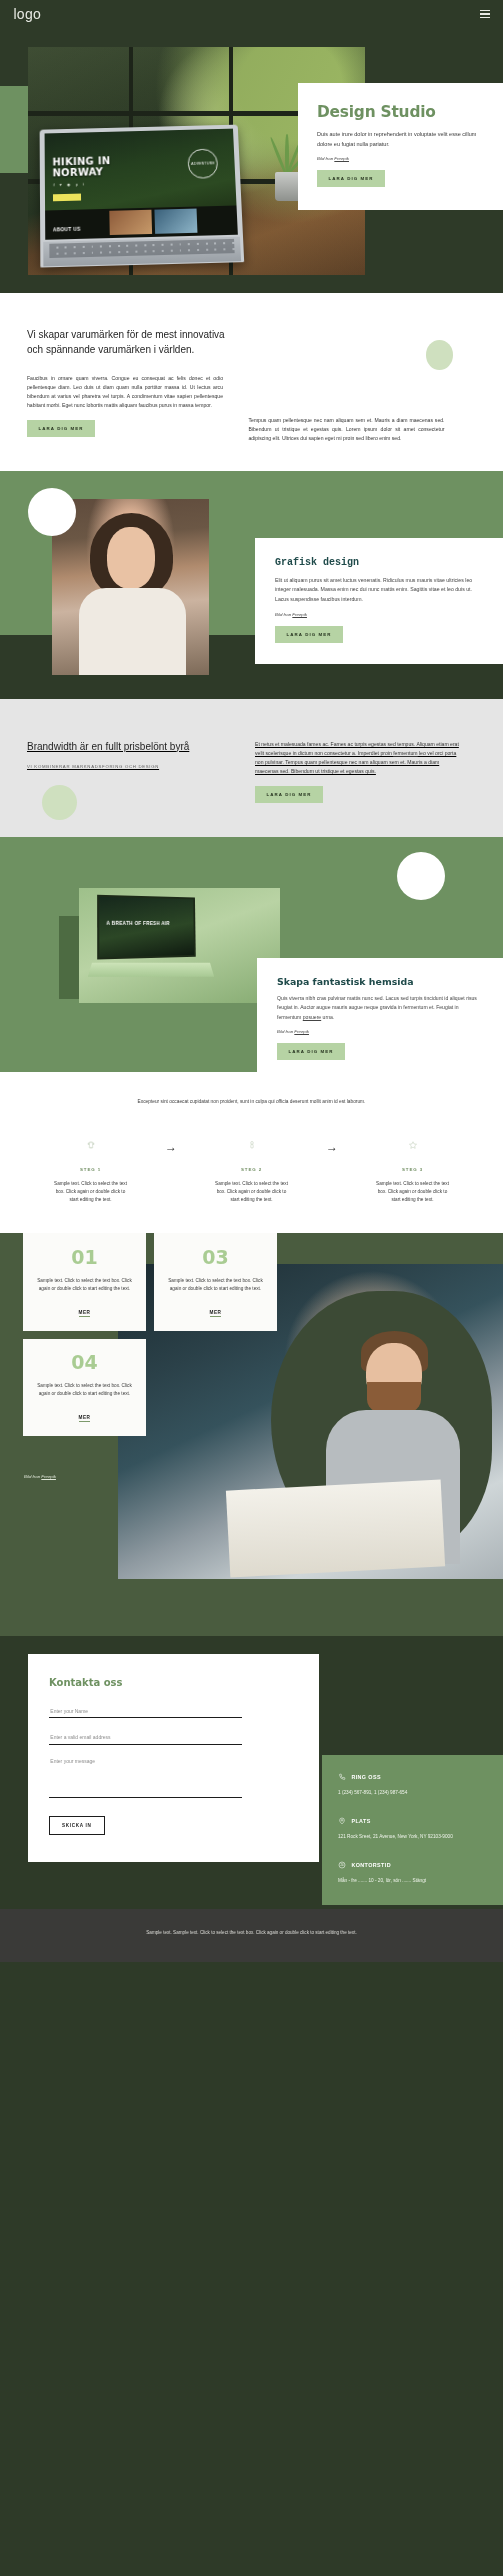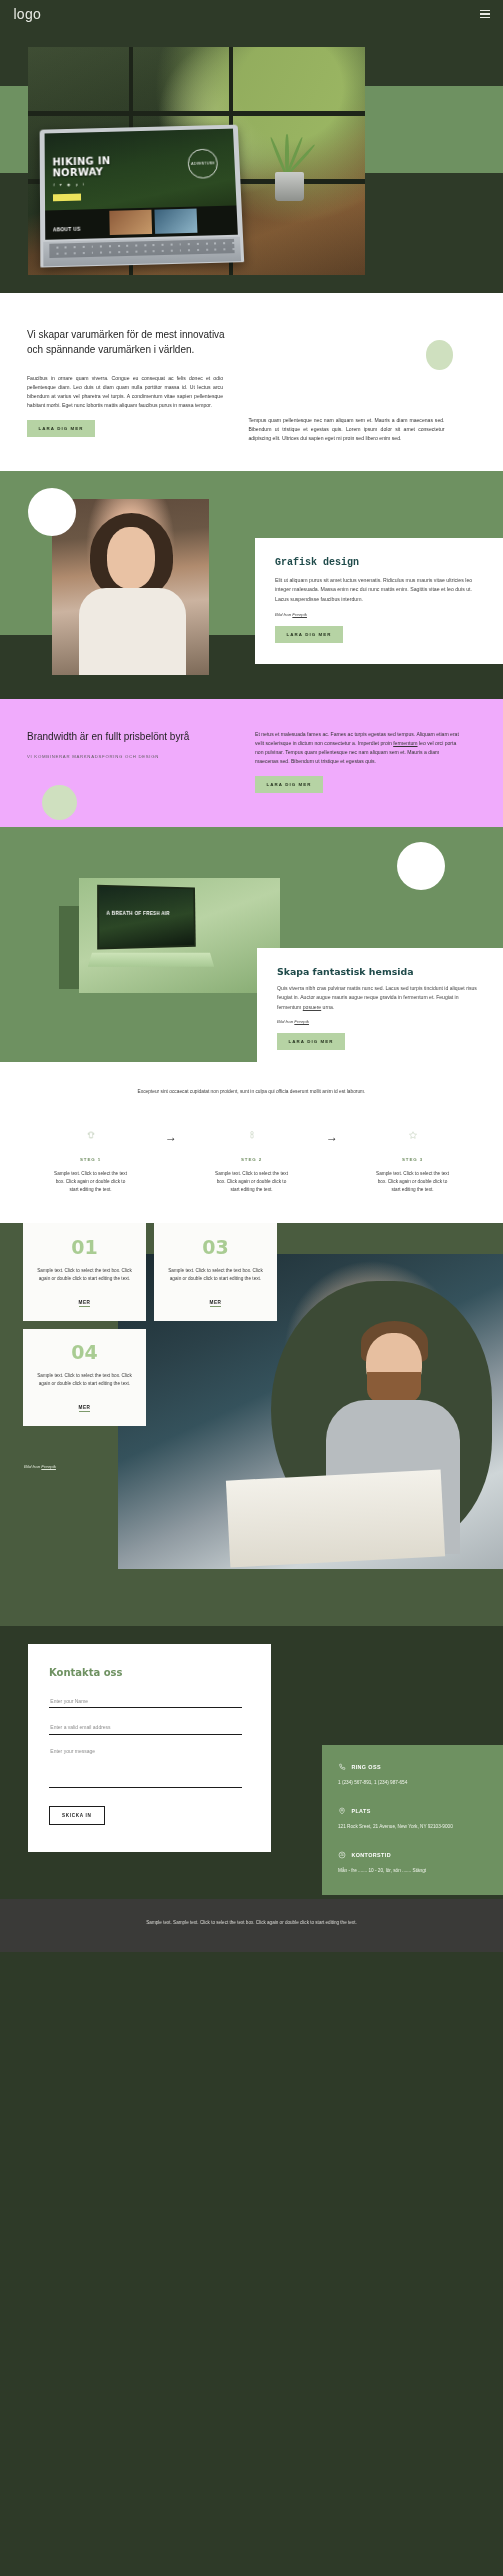--- a/index.html
+++ b/index.html
@@ -142,21 +142,21 @@
     position: absolute; right: 0; top: 67px; width: 248px; background: #fff;
     padding: 19px 20px 21.5px 20px; z-index: 10;
   }
   .graf-card h3 {
     font-family: Liberation Mono, monospace; font-size: 10px; font-weight: 700;
     color: #1f4a4a; margin-bottom: 8px;
   }
   .graf-card p.body { font-size: 5.2px; line-height: 9.7px; color: #444; margin-bottom: 7.4px; }
 
   
-  .sec-brand { background: #f0abfc; padding: 31px 27px 34px 27px; position: relative; }
+  .sec-brand { background: #e5e5e5; padding: 41px 27px 34px 27px; position: relative; text-decoration: underline; }
   .brand-cols { display: flex; gap: 27px; }
   .brand-left { width: 201px; }
   .brand-left h2 { font-size: 10px; line-height: 14.8px; color: #1f1f1f; font-weight: 400; }
   .brand-left .kicker {
     font-size: 4.3px; letter-spacing: 0.7px; color: #5d5d5d; margin-top: 9.4px; text-transform: uppercase;
   }
   .brand-right { width: 205px; }
   .brand-right p { font-size: 5.1px; line-height: 9px; color: #333; }
   .brand-right u { text-decoration: underline; }
   .brand-right .btn-green { margin-top: 10.7px; }
@@ -267,21 +267,21 @@
   }
   .cards-credit {
     position: relative; z-index: 10; margin-top: 38px; margin-left: 24px;
     font-size: 4.4px; font-style: italic; color:#dfe6d8;
   }
   .cards-credit u { text-decoration: underline; }
 
   
   .sec-contact { position: relative; background:#2e3a28; padding: 17.4px 0 47px 0; }
   .contact-card {
-    position: relative; z-index: 5; margin-left: 27.5px; width: 243px;
+    position: relative; z-index: 5; margin-left: 27.5px; width: 291px;
     background:#fff; padding: 23px 21.5px 27px 21.5px;
   }
   .contact-card h3 {
     font-family:"DejaVu Sans", sans-serif; font-size:10px; font-weight:700;
     color:#6e9161; margin-bottom: 14.8px;
   }
   .field { margin-bottom: 11.4px; }
   .field input {
     width: 193px; border: none; border-bottom: 0.9px solid #1d1d1d; background: transparent;
     font-family: "Liberation Sans", sans-serif; font-size: 5px; color:#2a2a2a;
@@ -359,20 +359,28 @@
       </div>
       <div class="plant">
         <div class="leaf" style="left:14.8px;bottom:25.5px;transform:rotate(0deg)"></div>
         <div class="leaf" style="left:14.8px;bottom:25.5px;transform:rotate(22deg)"></div>
         <div class="leaf" style="left:14.8px;bottom:25.5px;transform:rotate(-22deg)"></div>
         <div class="leaf" style="left:14.8px;bottom:25.5px;transform:rotate(42deg)"></div>
         <div class="pot"></div>
       </div>
     </div>
 
+    <div class="hero-card">
+      <h1>Design Studio</h1>
+      <p class="body">Duis aute irure dolor in reprehenderit in voluptate velit esse cillum dolore eu fugiat nulla pariatur.</p>
+      <div class="credit">
+        <span>Bild från </span><u>Freepik</u>
+      </div>
+      <button class="btn-green">LÄRA DIG MER</button>
+    </div>
   </div>
 
   <div class="sec-intro">
     <div class="blob-1"></div>
     <h2>Vi skapar varumärken för de mest innovativa och spännande varumärken i världen.</h2>
     <div class="intro-cols">
       <div class="intro-left">
         <p>Faucibus in ornare quam viverra. Congue eu consequat ac felis donec et odio pellentesque diam. Leo duis ut diam quam nulla porttitor massa id. Ut lectus arcu bibendum at varius vel pharetra vel turpis. A condimentum vitae sapien pellentesque habitant morbi. Eget nunc lobortis mattis aliquam faucibus purus in massa tempor.</p>
         <button class="btn-green">LÄRA DIG MER</button>
       </div>

